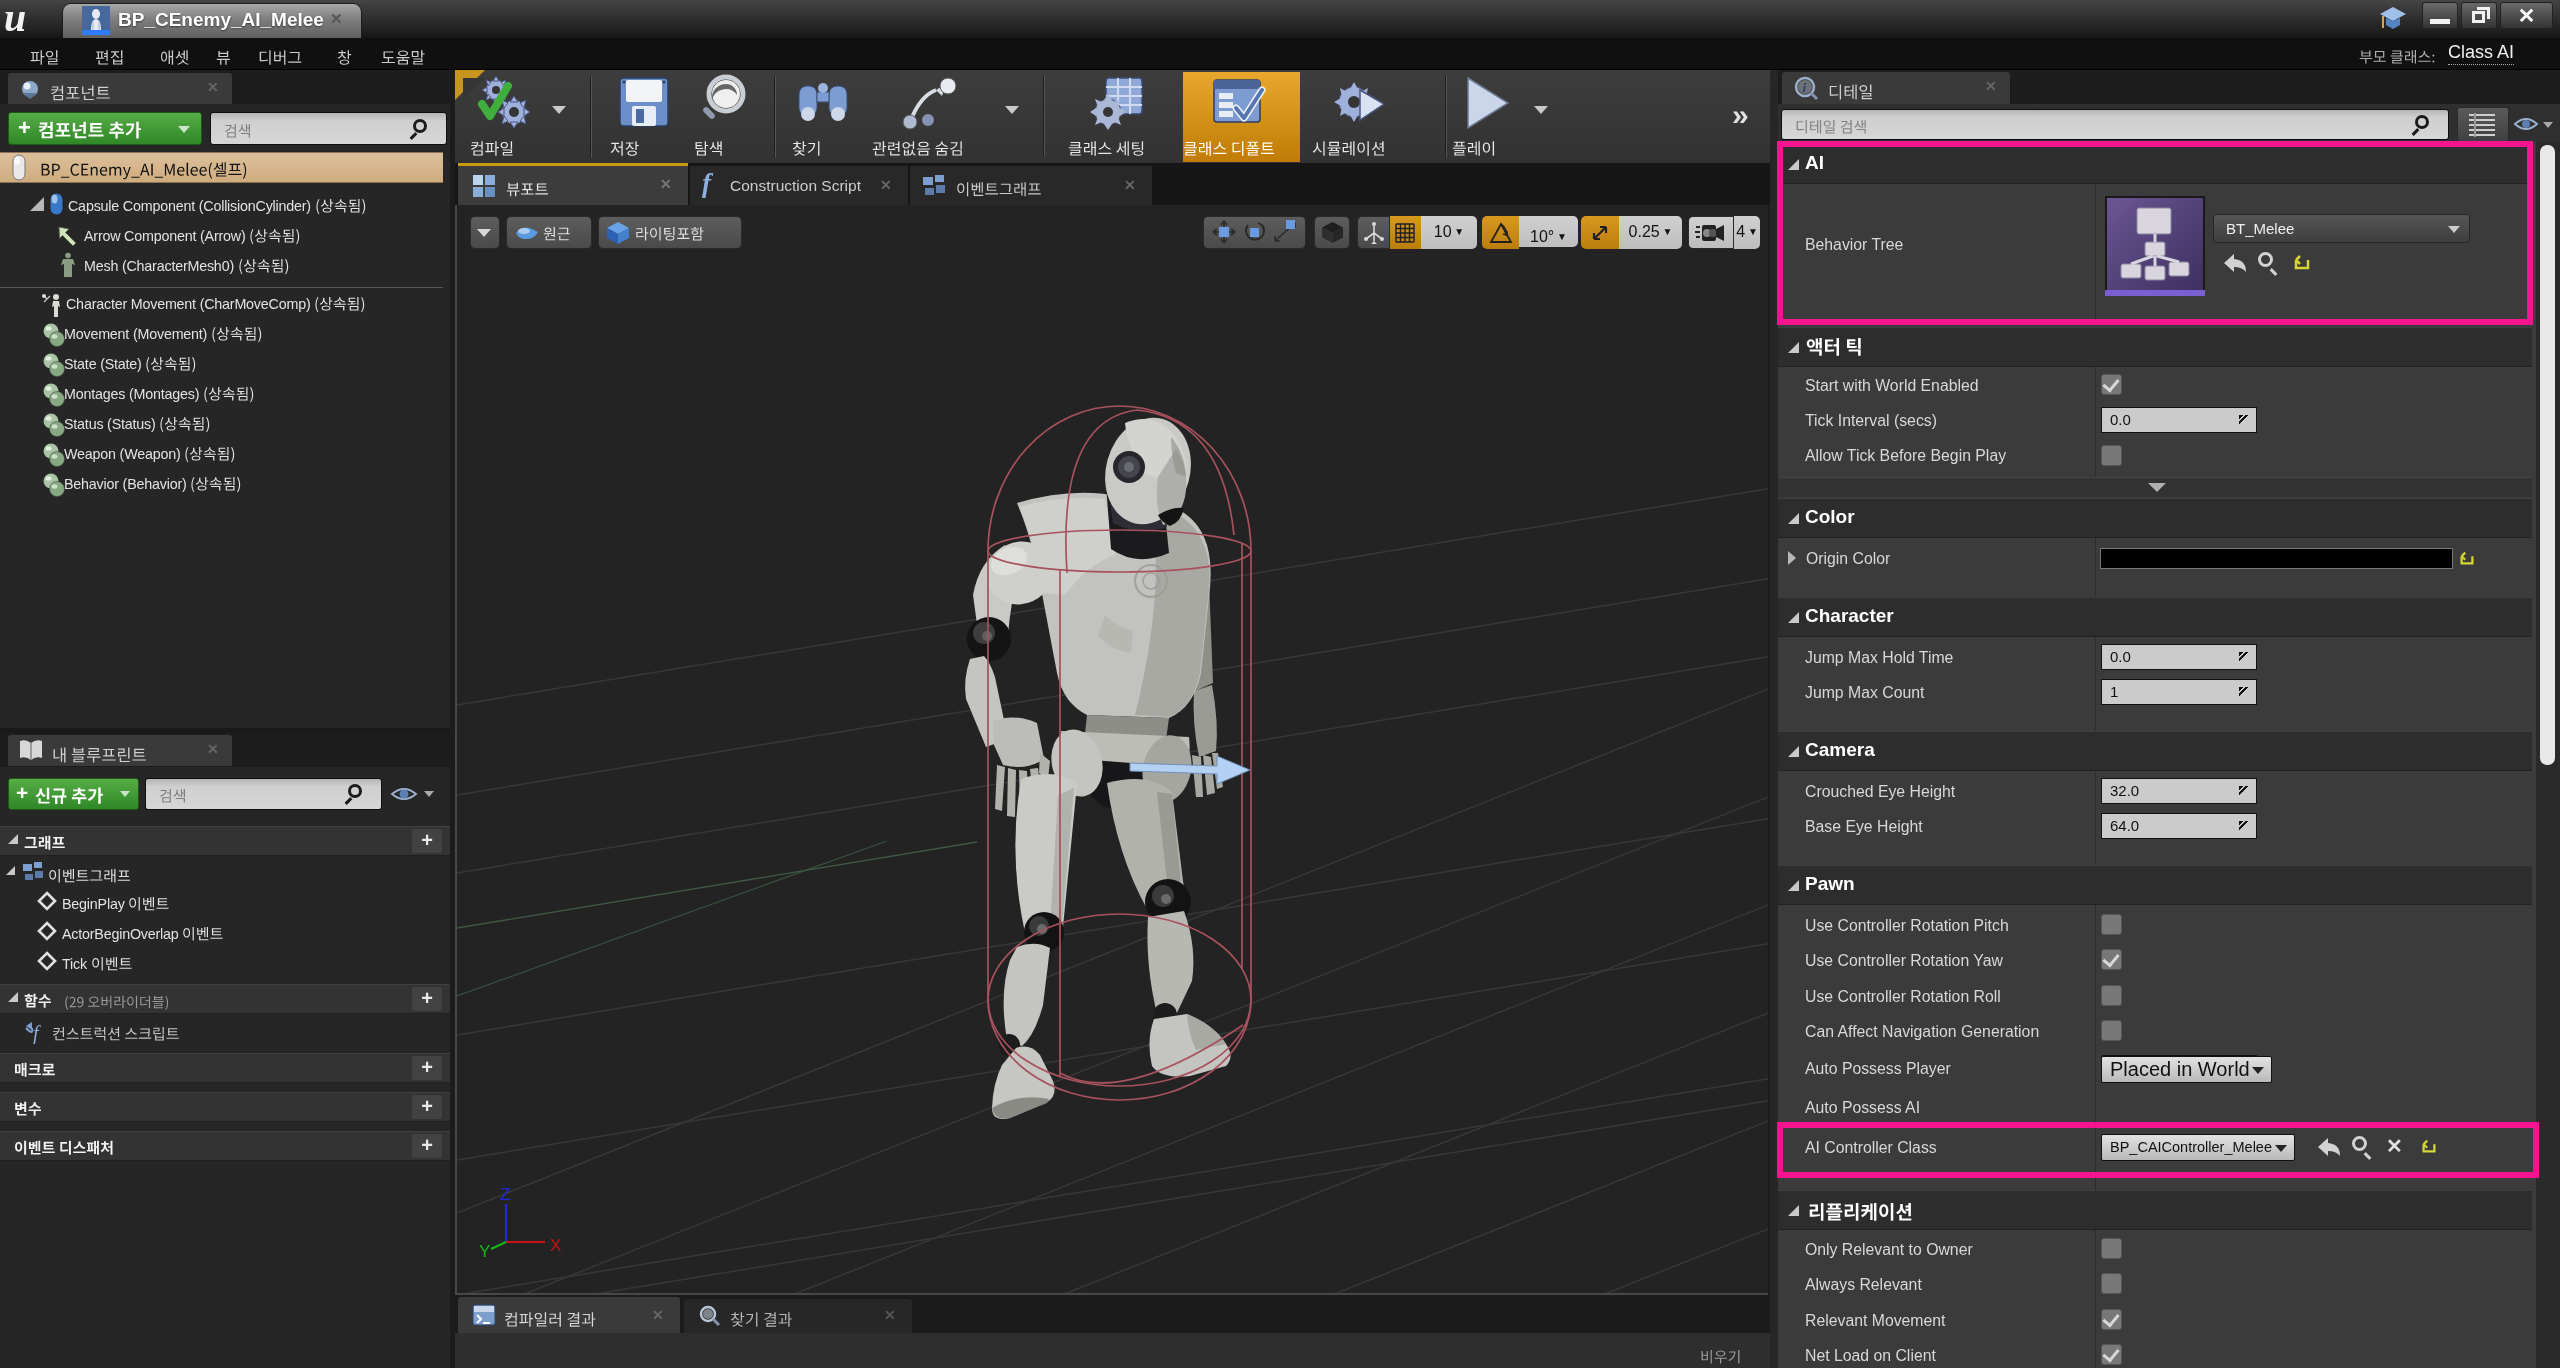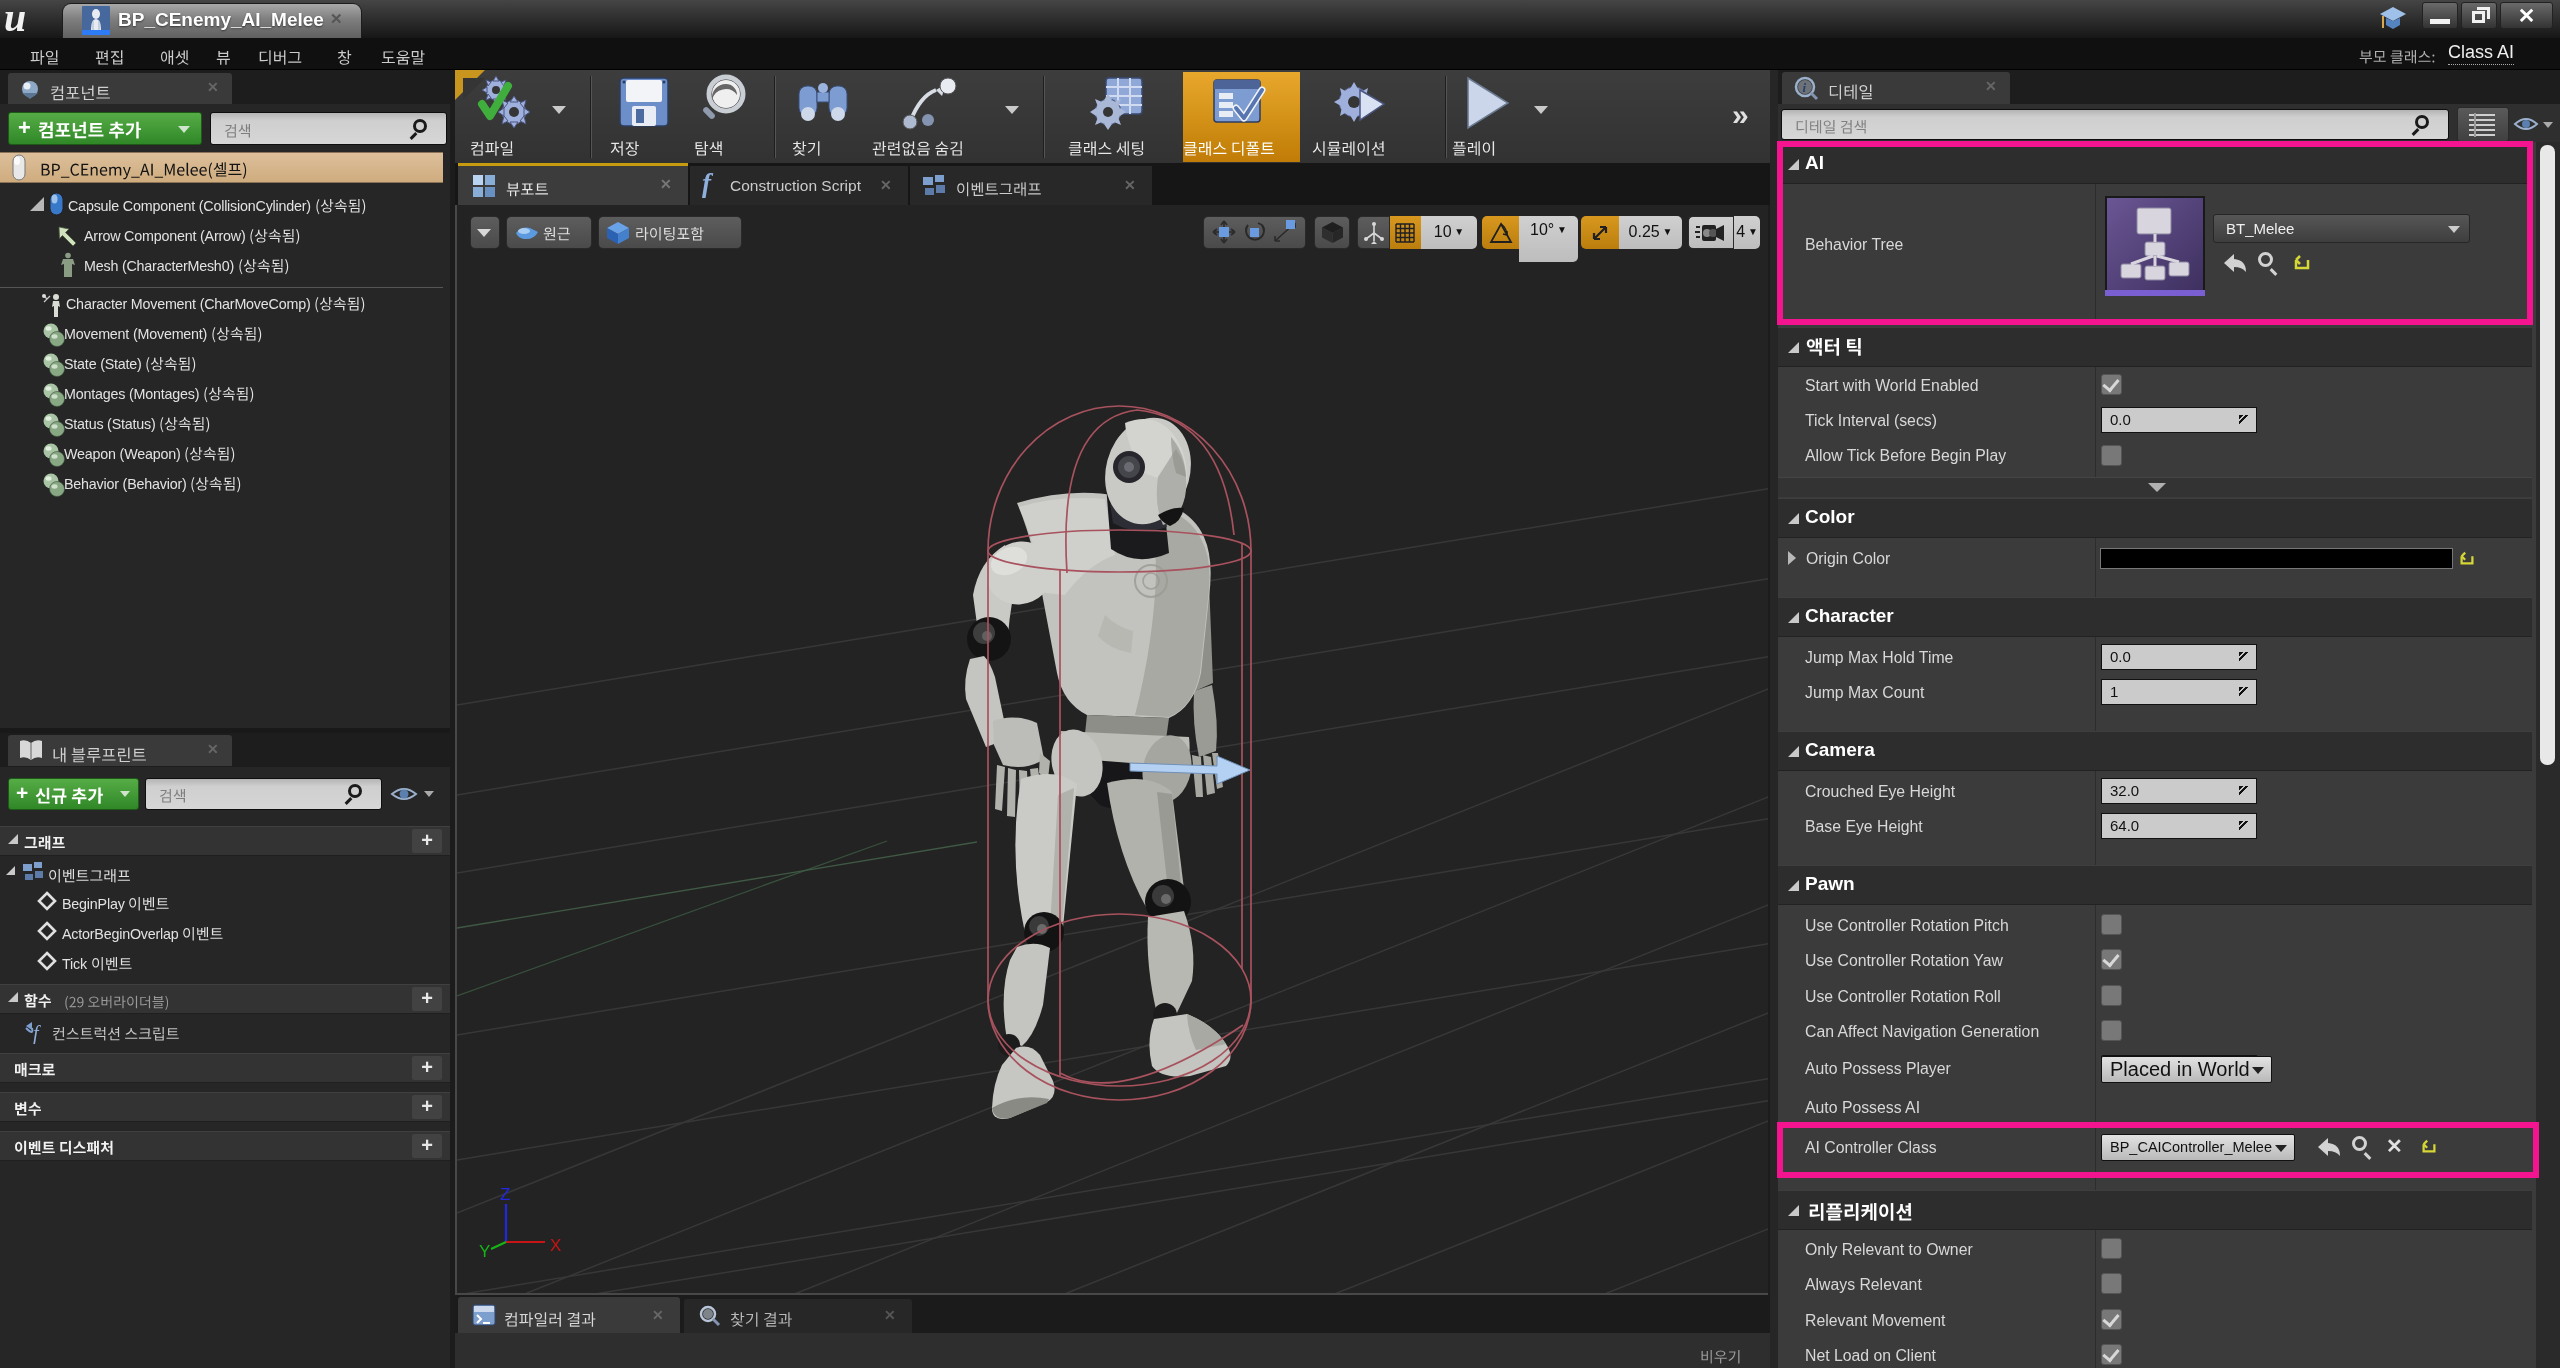--- a/index.html
+++ b/index.html
@@ -698,21 +698,21 @@
       <path d="M2 2 H20 M2 6.5 H20 M2 11 H20 M2 15.5 H20 M2 20 H20 M2 2 V20 M6.5 2 V20 M11 2 V20 M15.5 2 V20 M20 2 V20"></path>
     </g>
   </svg>
 <div class="snapnum" style="left:1421px;top:216px;width:56px;height:33px;line-height:31px;border-radius:0 5px 5px 0">10<span style="font-size:10px;vertical-align:2px"> ▼</span></div>
 <div class="snapor" style="left:1482px;top:216px;width:37px;height:33px;border-radius:5px 0 0 5px"></div>
 <svg class="a" style="left:1489px;top:221px" width="24" height="24" viewBox="0 0 24 24">
     <path d="M12 3 L22 21 L2 21 Z" fill="none" stroke="#202020" stroke-width="1.8"></path>
     <path d="M12 3 A14 14 0 0 1 18 14" fill="none" stroke="#202020" stroke-width="1.4"></path>
     <path d="M18 14 l-4 -1 m4 1 l0 -4" stroke="#202020" stroke-width="1.4"></path>
   </svg>
-<div class="snapnum" style="left:1519px;top:216px;width:59px;height:46px;line-height:28px;border-radius:0 5px 5px 0">10°<span style="font-size:10px;vertical-align:2px"> ▼</span></div>
+<div class="snapnum" style="left:1519px;top:216px;width:59px;height:31px;line-height:42px;border-radius:0 5px 5px 0">10°<span style="font-size:10px;vertical-align:2px"> ▼</span></div>
 <div class="snapor" style="left:1581px;top:216px;width:38px;height:33px;border-radius:5px 0 0 5px"></div>
 <svg class="a" style="left:1589px;top:222px" width="22" height="22" viewBox="0 0 22 22">
     <path d="M5 17 L17 5 M17 5 l-6 0 m6 0 l0 6 M5 17 l6 0 m-6 0 l0 -6" stroke="#202020" stroke-width="2.2"></path>
   </svg>
 <div class="snapnum" style="left:1619px;top:216px;width:63px;height:33px;line-height:31px;border-radius:0 5px 5px 0">0.25<span style="font-size:10px;vertical-align:2px"> ▼</span></div>
 <div class="vbtn" style="left:1688px;top:216px;width:46px;height:33px;border-radius:5px 0 0 5px;background:linear-gradient(#d0d0d0,#bdbdbd)"></div>
 <svg class="a" style="left:1694px;top:223px" width="34" height="20" viewBox="0 0 34 20">
     <path d="M2 4 h4 M1 9 h5 M2 14 h4" stroke="#222" stroke-width="1.8"></path>
     <rect x="8" y="2" width="14" height="16" rx="2" fill="#222"></rect>
     <circle cx="13" cy="10" r="4" fill="#888"></circle>

